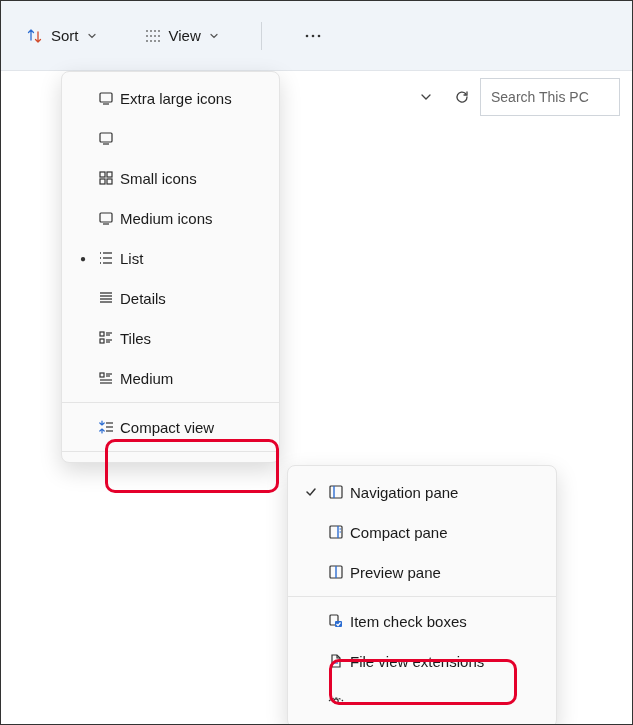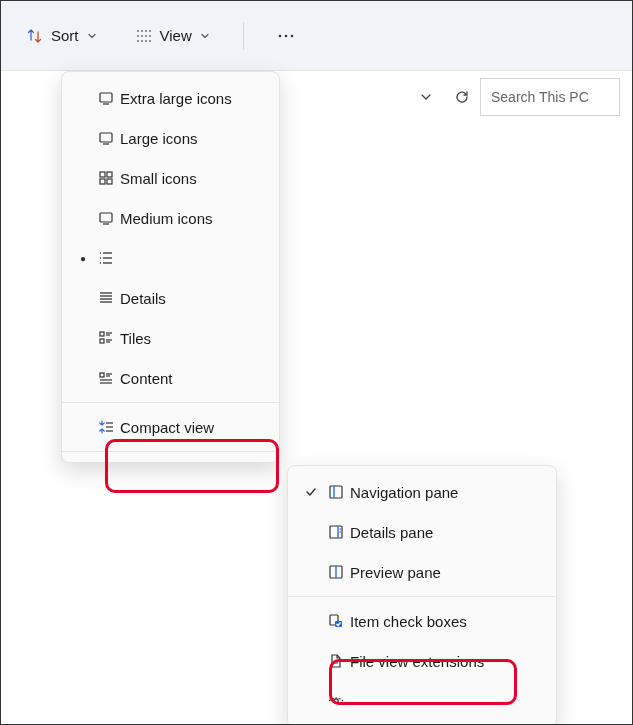--- a/index.html
+++ b/index.html
@@ -13,21 +13,21 @@
       position: relative;
       background: #fff;
       overflow: hidden;
     }
     .toolbar {
       height: 70px;
       background: #f0f4f9;
       display: flex;
       align-items: center;
       padding: 0 16px;
-      gap: 19px;
+      gap: 28px;
       border-bottom: 1px solid #e1e5ea;
     }
     .toolbar-btn {
       display: flex;
       align-items: center;
       gap: 8px;
       padding: 6px 10px;
       cursor: pointer;
       border-radius: 4px;
       font-size: 15px;
@@ -209,21 +209,20 @@
         <span class="menu-label">Extra large icons</span>
       </div>
       <div class="menu-item">
         <span class="menu-bullet"></span>
         <span class="menu-icon">
           <svg width="16" height="16" viewBox="0 0 16 16" fill="none" stroke="#333" stroke-width="1.2">
             <rect x="2" y="3" width="12" height="9" rx="1"></rect>
             <line x1="5" y1="14" x2="11" y2="14"></line>
           </svg>
         </span>
-        <span class="menu-label">Large icons</span>
       </div>
       <div class="menu-item">
         <span class="menu-bullet"></span>
         <span class="menu-icon">
           <svg width="16" height="16" viewBox="0 0 16 16" fill="none" stroke="#333" stroke-width="1.2">
             <rect x="2" y="2" width="5" height="5"></rect>
             <rect x="9" y="2" width="5" height="5"></rect>
             <rect x="2" y="9" width="5" height="5"></rect>
             <rect x="9" y="9" width="5" height="5"></rect>
           </svg>
@@ -245,20 +244,21 @@
         <span class="menu-icon">
           <svg width="16" height="16" viewBox="0 0 16 16" fill="none" stroke="#333" stroke-width="1.3">
             <line x1="2" y1="3" x2="3" y2="3"></line>
             <line x1="5" y1="3" x2="14" y2="3"></line>
             <line x1="2" y1="8" x2="3" y2="8"></line>
             <line x1="5" y1="8" x2="14" y2="8"></line>
             <line x1="2" y1="13" x2="3" y2="13"></line>
             <line x1="5" y1="13" x2="14" y2="13"></line>
           </svg>
         </span>
+        <span class="menu-label">List</span>
       </div>
       <div class="menu-item">
         <span class="menu-bullet"></span>
         <span class="menu-icon">
           <svg width="16" height="16" viewBox="0 0 16 16" fill="none" stroke="#333" stroke-width="1.3">
             <line x1="2" y1="3" x2="14" y2="3"></line>
             <line x1="2" y1="6" x2="14" y2="6"></line>
             <line x1="2" y1="9" x2="14" y2="9"></line>
             <line x1="2" y1="12" x2="14" y2="12"></line>
           </svg>
@@ -283,21 +283,21 @@
         <span class="menu-bullet"></span>
         <span class="menu-icon">
           <svg width="16" height="16" viewBox="0 0 16 16" fill="none" stroke="#333" stroke-width="1.2">
             <rect x="2" y="3" width="4" height="4"></rect>
             <line x1="8" y1="4" x2="14" y2="4"></line>
             <line x1="8" y1="6" x2="12" y2="6"></line>
             <line x1="2" y1="10" x2="14" y2="10"></line>
             <line x1="2" y1="13" x2="14" y2="13"></line>
           </svg>
         </span>
-        <span class="menu-label">Content</span>
+        <span class="menu-label">Medium</span>
       </div>
     </div>
   <div class="menu-sep"></div>
   <div class="menu-item">
     <span class="menu-bullet"></span>
     <span class="menu-icon">
       <svg width="16" height="16" viewBox="0 0 16 16" fill="none" stroke="#2b6cd1" stroke-width="1.2">
         <path d="M4 2 L4 6 M1.8 4 L4 6 L6.2 4" stroke-linecap="round"></path>
         <path d="M4 14 L4 10 M1.8 12 L4 10 L6.2 12" stroke-linecap="round"></path>
         <line x1="8" y1="4" x2="15" y2="4" stroke="#333"></line>
@@ -329,21 +329,21 @@
       <div class="menu-item">
         <span class="check-col"></span>
         <span class="menu-icon">
           <svg width="16" height="16" viewBox="0 0 16 16" fill="none" stroke="#333" stroke-width="1.2">
             <rect x="2" y="2" width="12" height="12" rx="1"></rect>
             <line x1="10" y1="2" x2="10" y2="14" stroke="#2b6cd1" stroke-width="1.4"></line>
             <line x1="11.5" y1="5" x2="13" y2="5" stroke="#2b6cd1"></line>
             <line x1="11.5" y1="8" x2="13" y2="8" stroke="#2b6cd1"></line>
           </svg>
         </span>
-        <span class="menu-label">Details pane</span>
+        <span class="menu-label">Compact pane</span>
       </div>
       <div class="menu-item">
         <span class="check-col"></span>
         <span class="menu-icon">
           <svg width="16" height="16" viewBox="0 0 16 16" fill="none" stroke="#333" stroke-width="1.2">
             <rect x="2" y="2" width="12" height="12" rx="1"></rect>
             <line x1="8" y1="2" x2="8" y2="14" stroke="#2b6cd1" stroke-width="1.4"></line>
           </svg>
         </span>
         <span class="menu-label">Preview pane</span>

